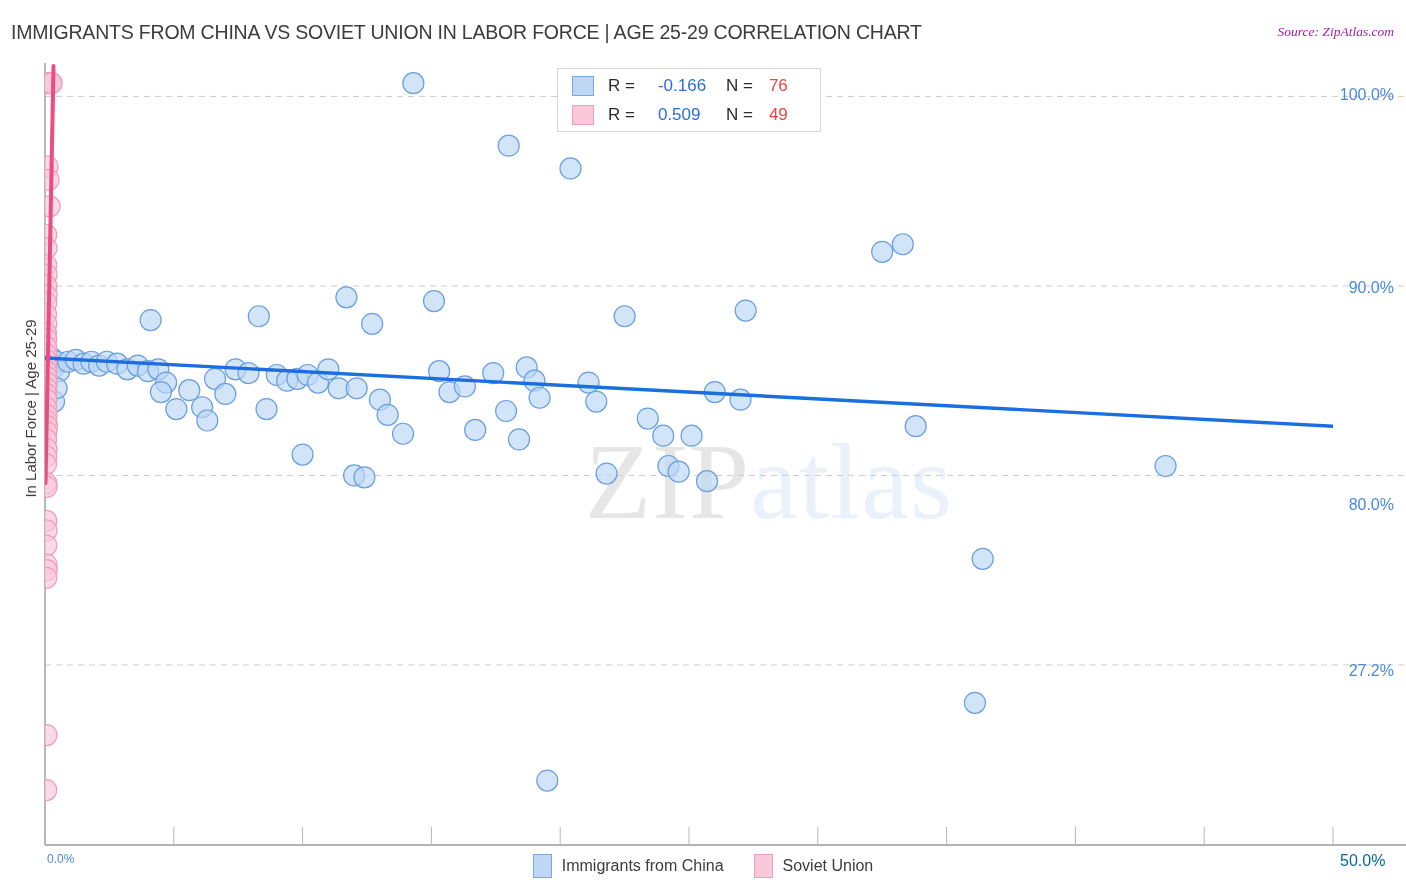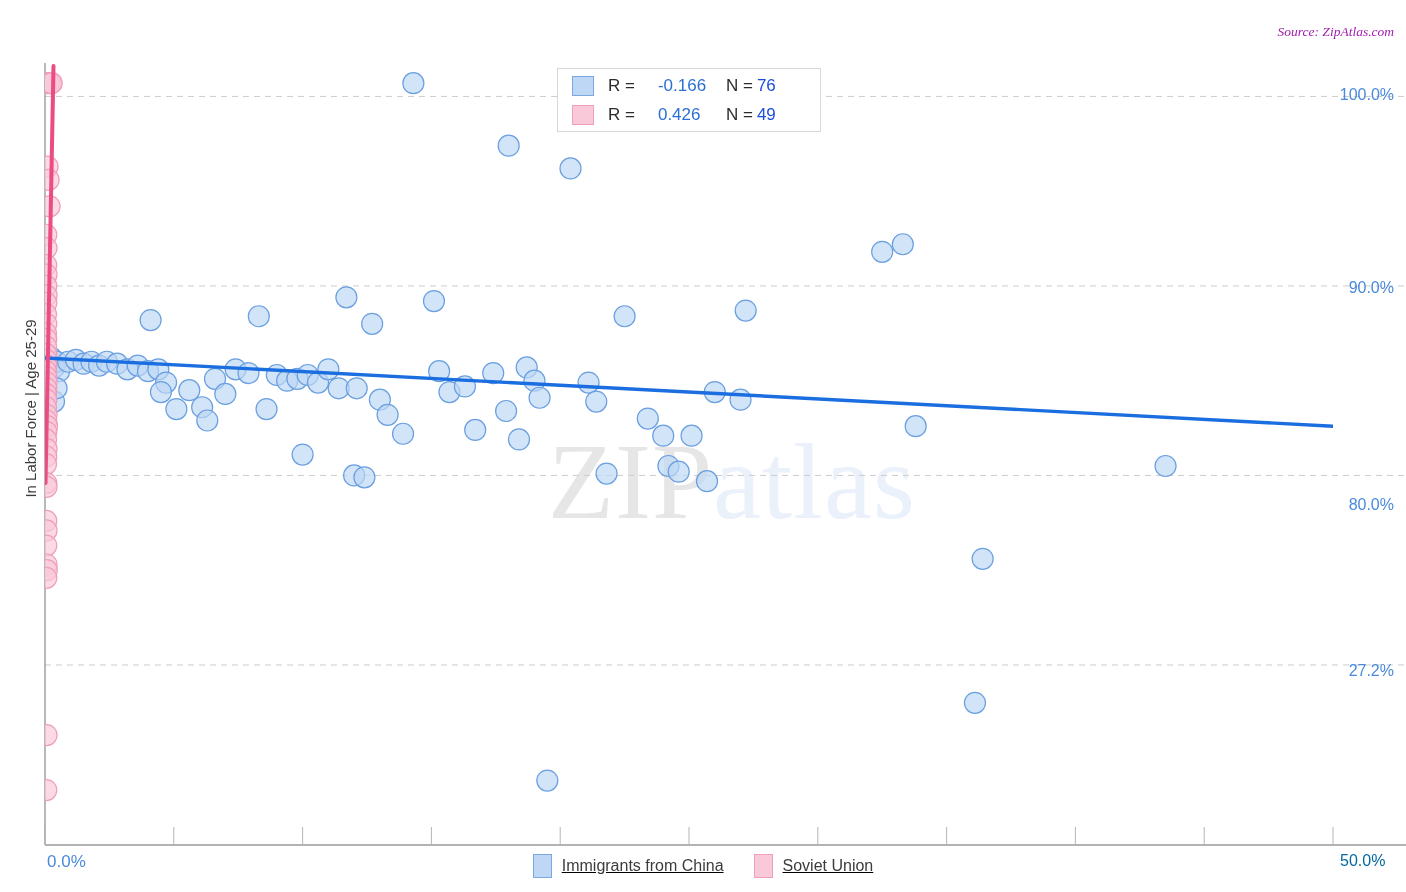--- a/index.html
+++ b/index.html
@@ -7,49 +7,50 @@
 
   #header{position:absolute;left:0;top:0;width:1406px;height:55px;}
   #title{position:absolute;left:11px;top:21px;font-size:19.5px;color:#3c3c3c;letter-spacing:-0.2px;white-space:nowrap;}
   #source{position:absolute;right:12px;top:24px;font-size:13.5px;color:#a21caf;font-style:italic;font-family:"Liberation Serif",serif;white-space:nowrap;}
 
   #plotwrap{position:absolute;left:0;top:0;width:1406px;height:892px;}
   #ylabel{position:absolute;left:-120px;top:400px;width:300px;transform:rotate(-90deg);transform-origin:center center;text-align:center;font-size:15px;color:#3c3c3c;}
 
   svg#chart{position:absolute;left:0;top:0;}
 
-  #xmin{position:absolute;left:47px;top:852px;font-size:17px;color:#4a89dc;}
+  #xmin{position:absolute;left:47px;top:852px;font-size:12px;color:#4a89dc;}
   #xmax{position:absolute;left:1340px;top:852px;font-size:16px;color:#0369a1;}
 
   .ytick{position:absolute;right:12px;font-size:16px;color:#4a89dc;}
 
   #statbox{position:absolute;left:557px;top:68px;width:264px;height:64px;background:#ffffff;border:1px solid #d8d8d8;box-sizing:border-box;}
   .statrow{position:absolute;left:0;width:264px;height:28px;display:flex;align-items:center;}
   .sw{width:22px;height:20px;margin-left:14px;border:1px solid #8ab0e0;box-sizing:border-box;}
   .sw.blue{background:#bdd7f5;border-color:#7aa8df;}
   .sw.pink{background:#f9c9d9;border-color:#ef9ebb;}
   .rlab{margin-left:14px;font-size:17px;color:#2c2c2c;}
   .rval{margin-left:23px;font-size:17px;color:#2a6fd4;min-width:56px;}
   .nlab{margin-left:12px;font-size:17px;color:#2c2c2c;}
-  .nval{margin-left:4px;font-size:17px;color:#1d4ed8;}
+  .nval{margin-left:16px;font-size:17px;color:#ef4444;}
 
   #botlegend{position:absolute;left:0;top:849px;width:1406px;height:34px;display:flex;align-items:center;justify-content:center;gap:30px;}
-  .blitem{display:flex;align-items:center;gap:10px;text-decoration:underline;}
+  .blitem{display:flex;align-items:center;gap:10px;}
   .blsw{width:19px;height:24px;border:1px solid #8ab0e0;box-sizing:border-box;}
   .blsw.blue{background:#bdd7f5;border-color:#7aa8df;}
   .blsw.pink{background:#f9c9d9;border-color:#ef9ebb;}
   .bltext{font-size:16px;color:#3c3c3c;white-space:nowrap;}
 
   #watermark{position:absolute;left:548px;top:420px;font-size:108px;color:#eaf1fb;font-family:"Liberation Serif",serif;letter-spacing:1px;pointer-events:none;user-select:none;}
-  #watermark .zip{color:#e6e6e6;}
+  #watermark .zip{color:#e6e6e6;margin-left:37px;}
 </style>
 </head>
 <body>
 
 <div id="header">
+  <div id="title">IMMIGRANTS FROM CHINA VS SOVIET UNION IN LABOR FORCE | AGE 25-29 CORRELATION CHART</div>
   <div id="source">Source: ZipAtlas.com</div>
 </div>
 
 <div id="plotwrap">
 
   <div id="watermark"><span class="zip">ZIP</span><span>atlas</span></div>
 
   <svg id="chart" width="1406" height="892">
       <defs>
         <clipPath id="plotclip">
@@ -226,21 +227,21 @@
     <div class="statrow" style="top:3px;">
       <span class="sw blue"></span>
       <span class="rlab">R =</span>
       <span class="rval">-0.166</span>
       <span class="nlab">N =</span>
       <span class="nval">76</span>
     </div>
     <div class="statrow" style="top:32px;">
       <span class="sw pink"></span>
       <span class="rlab">R =</span>
-      <span class="rval">0.426</span>
+      <span class="rval">0.509</span>
       <span class="nlab">N =</span>
       <span class="nval">49</span>
     </div>
   </div>
 
   <div id="botlegend">
     <div class="blitem">
       <span class="blsw blue"></span>
       <span class="bltext">Immigrants from China</span>
     </div>

